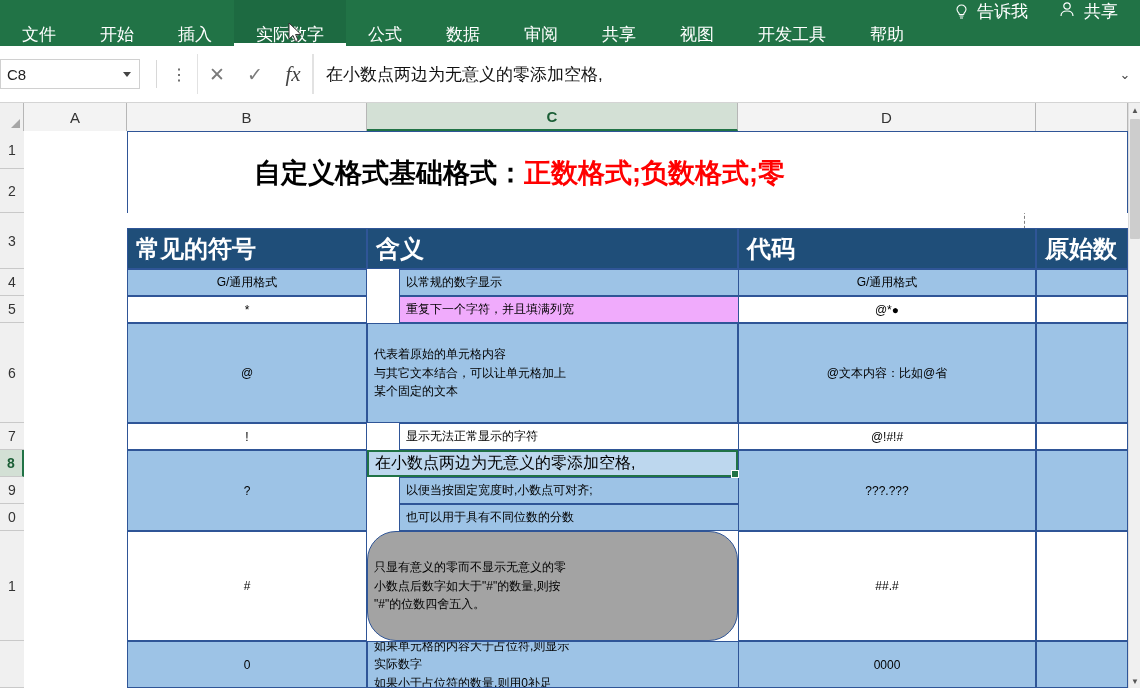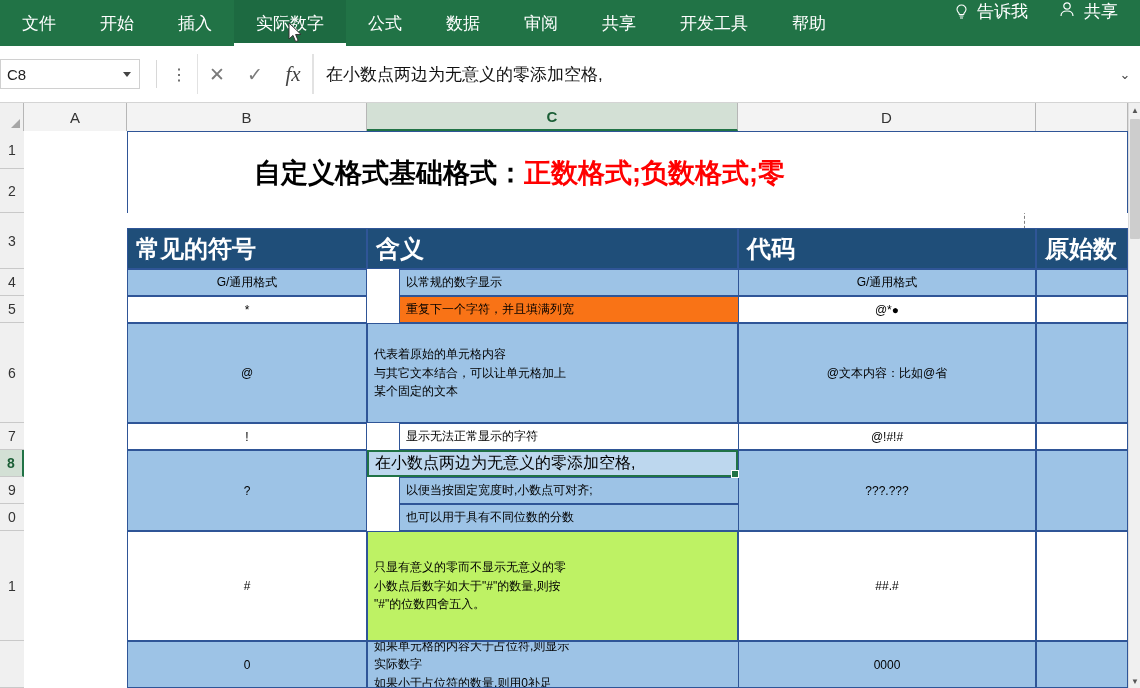--- a/index.html
+++ b/index.html
@@ -26,21 +26,21 @@
     width: 1140px;
     height: 46px;
     background: #217346;
     display: flex;
     align-items: center;
     color: #ffffff;
   }
   .ribbon-tab {
     height: 46px;
     display: flex;
-    align-items: center;
+    align-items: flex-end;
     padding: 0 22px;
     font-size: 17px;
     color: #ffffff;
     white-space: nowrap;
     cursor: default;
   }
   .ribbon-tab.active {
     background: #1d6a41;
     box-shadow: inset 0 -3px 0 #ffffff;
   }
@@ -365,20 +365,23 @@
         <span>公式</span>
       </div>
     <div class="ribbon-tab">
         <span>数据</span>
       </div>
     <div class="ribbon-tab">
         <span>审阅</span>
       </div>
     <div class="ribbon-tab">
         <span>共享</span>
+      </div>
+    <div class="ribbon-tab">
+        <span>视图</span>
       </div>
     <div class="ribbon-tab">
         <span>开发工具</span>
       </div>
     <div class="ribbon-tab">
         <span>帮助</span>
       </div>
 
     <div class="ribbon-right">
       <div class="tellme">
@@ -522,21 +525,21 @@
         <span>以常规的数字显示</span>
       </div>
     <div class="cell blue bordered center" style="left:714px;top:138px;width:298px;height:27px;">
         <span>G/通用格式</span>
       </div>
     <div class="cell blue bordered" style="left:1012px;top:138px;width:92px;height:27px;"></div>
 
     <div class="cell bordered center" style="left:103px;top:165px;width:240px;height:27px;background:#ffffff;">
         <span>*</span>
       </div>
-    <div class="cell bordered left" style="left:343px;top:165px;width:371px;height:27px;background:#f97316;">
+    <div class="cell bordered left" style="left:343px;top:165px;width:371px;height:27px;background:#f0abfc;">
         <span>重复下一个字符，并且填满列宽</span>
       </div>
     <div class="cell bordered center" style="left:714px;top:165px;width:298px;height:27px;background:#ffffff;">
         <span>@*●</span>
       </div>
     <div class="cell bordered" style="left:1012px;top:165px;width:92px;height:27px;background:#ffffff;"></div>
 
     <div class="cell blue bordered center" style="left:103px;top:192px;width:240px;height:100px;">
         <span>@</span>
       </div>
@@ -576,21 +579,21 @@
     <div class="cell blue bordered" style="left:1012px;top:319px;width:92px;height:81px;"></div>
 
     <div class="active-cell" style="left:343px;top:319px;width:371px;height:27px;">
       <span>在小数点两边为无意义的零添加空格,</span>
       <span class="handle"></span>
     </div>
 
     <div class="cell bordered center" style="left:103px;top:400px;width:240px;height:110px;background:#ffffff;">
         <span>#</span>
       </div>
-    <div class="cell bordered vstack" style="left:343px;top:400px;width:371px;height:110px;background:#bef264;">
+    <div class="cell bordered vstack" style="left:343px;top:400px;width:371px;height:110px;background:#a3a3a3;border-radius:29px;">
       <span>只显有意义的零而不显示无意义的零</span>
       <span>小数点后数字如大于"#"的数量,则按</span>
       <span>"#"的位数四舍五入。</span>
     </div>
     <div class="cell bordered center" style="left:714px;top:400px;width:298px;height:110px;background:#ffffff;">
         <span>##.#</span>
       </div>
     <div class="cell bordered" style="left:1012px;top:400px;width:92px;height:110px;background:#ffffff;"></div>
 
     <div class="cell blue bordered center" style="left:103px;top:510px;width:240px;height:47px;">

